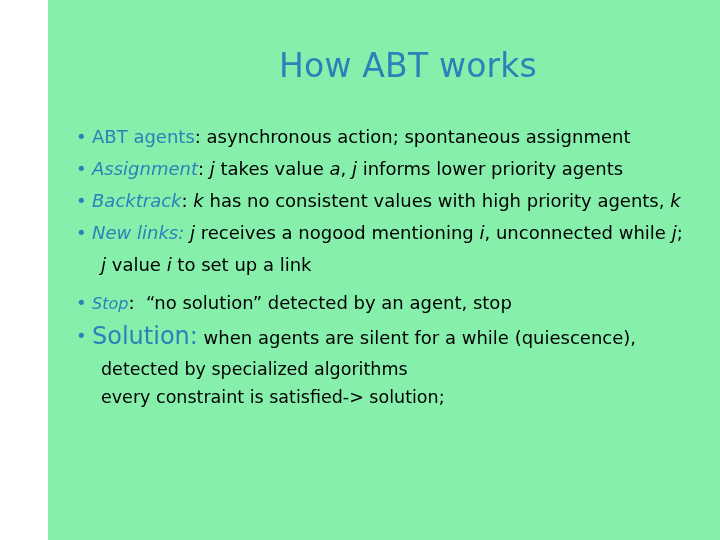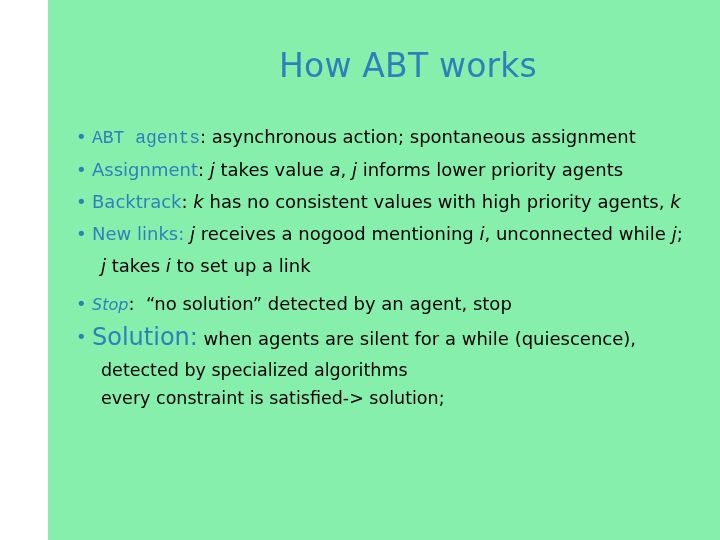--- a/index.html
+++ b/index.html
@@ -75,24 +75,24 @@
     padding-left: 31px;
   }
   .cont-line.small {
     font-size: 17.5px;
     line-height: 28px;
   }
 
   
   .lbl {
     color: #2E80BA;
-    font-family: Liberation Mono, monospace;
   }
   .lbl-italic {
     color: #2E80BA;
+    font-style: italic;
   }
   .lbl-lg {
     color: #2E80BA;
     font-size: 24px;
   }
   .lbl-italic-lg {
     color: #2E80BA;
     font-style: italic;
     font-size: 16px;
   }
@@ -125,21 +125,21 @@
 
     <div class="bullet-row">
       <span class="bullet-dot">•</span>
       <span class="bullet-text"><span class="lbl-italic">Backtrack</span><span>:</span> <span class="var">k</span><span> has no consistent values with high priority agents, </span><span class="var">k</span></span>
     </div>
 
     <div class="bullet-row">
       <span class="bullet-dot">•</span>
       <span class="bullet-text"><span class="lbl-italic">New links:</span> <span class="var">j</span><span> receives a nogood mentioning </span><span class="var">i</span><span>, unconnected while </span><span class="var">j</span><span>;</span></span>
     </div>
-    <div class="cont-line sp-after-4"><span class="var">j</span><span> takes </span><span class="var">i</span><span> to set up a link</span></div>
+    <div class="cont-line sp-after-4"><span class="var">j</span><span> value </span><span class="var">i</span><span> to set up a link</span></div>
 
     <div class="bullet-row">
       <span class="bullet-dot">•</span>
       <span class="bullet-text"><span class="lbl-italic-lg">Stop</span><span>:</span>&nbsp; <span>“no solution” detected by an agent, stop</span></span>
     </div>
 
     <div class="bullet-row">
       <span class="bullet-dot">•</span>
       <span class="bullet-text"><span class="lbl-lg">Solution:</span> <span>when agents are silent for a while (quiescence),</span></span>
     </div>

